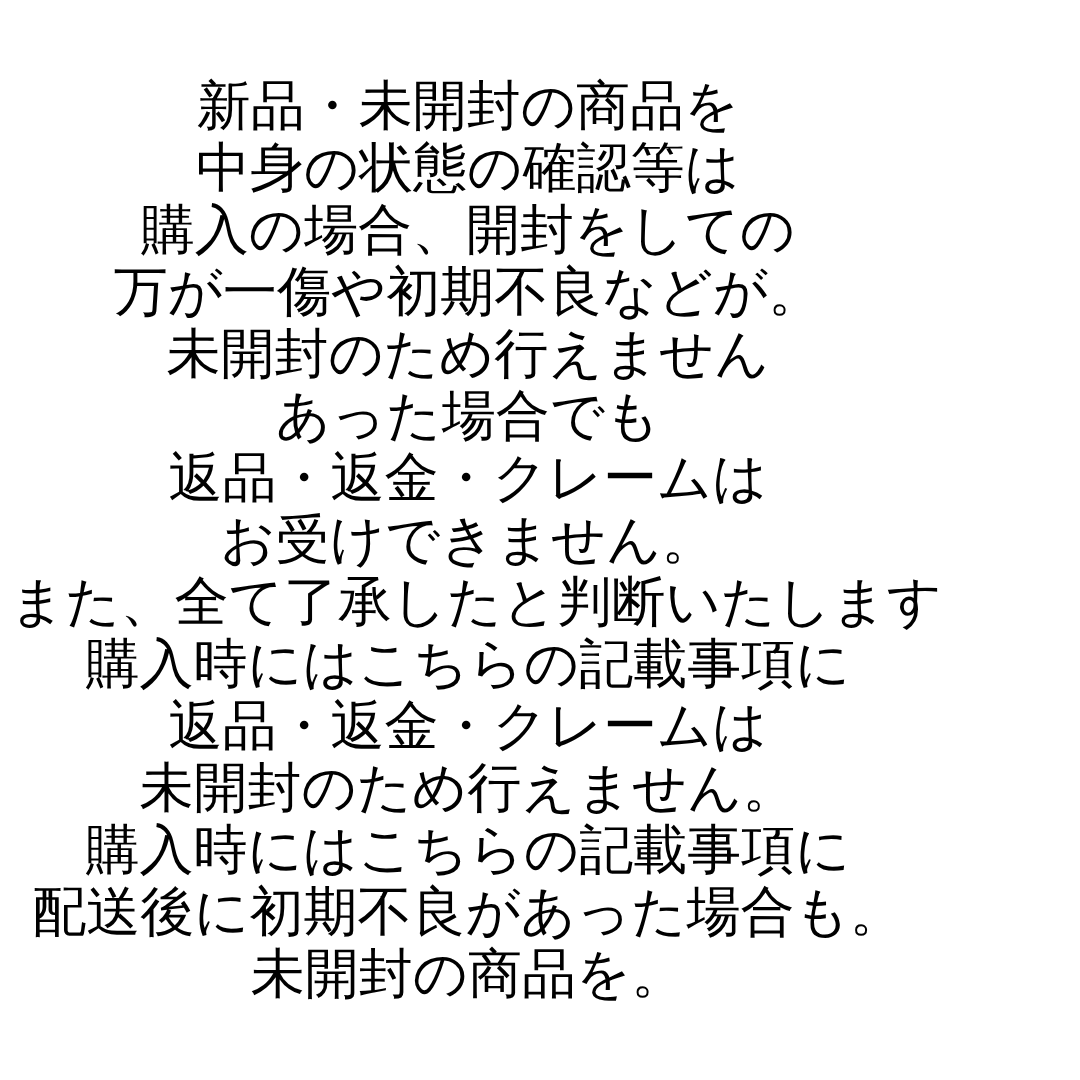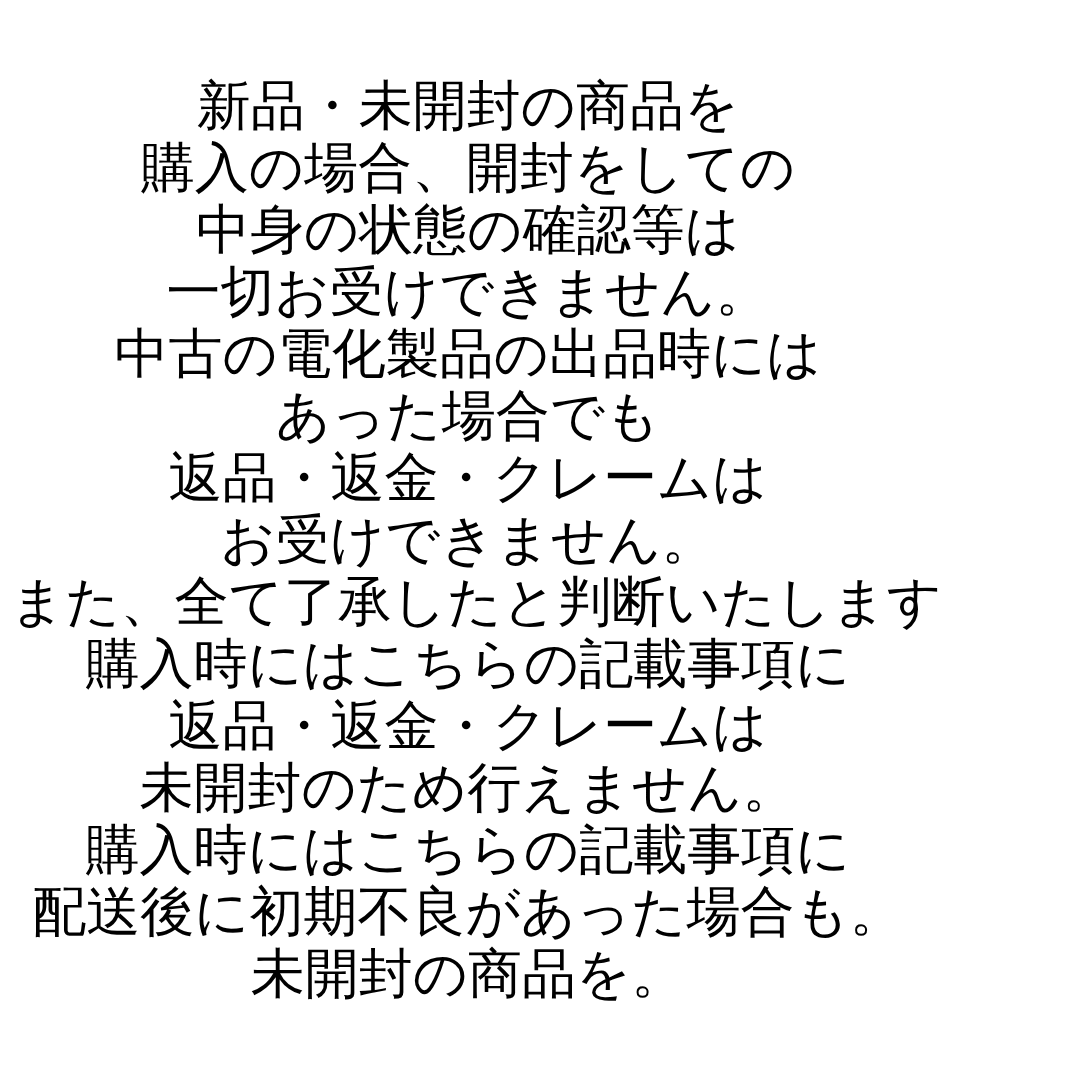--- a/index.html
+++ b/index.html
@@ -42,24 +42,24 @@
     letter-spacing: 0px;
     white-space: nowrap;
   }
 </style>
 </head>
 <body>
 
 <div class="notice-card">
   <div class="notice-body">
     <span class="notice-line">新品・未開封の商品を</span>
+    <span class="notice-line">中身の状態の確認等は</span>
     <span class="notice-line">購入の場合、開封をしての</span>
-    <span class="notice-line">中身の状態の確認等は</span>
-    <span class="notice-line">一切お受けできません。</span>
-    <span class="notice-line">中古の電化製品の出品時には</span>
+    <span class="notice-line">万が一傷や初期不良などが。</span>
+    <span class="notice-line">未開封のため行えません</span>
     <span class="notice-line">あった場合でも</span>
     <span class="notice-line">返品・返金・クレームは</span>
     <span class="notice-line">お受けできません。</span>
     <span class="notice-line">また、全て了承したと判断いたします</span>
     <span class="notice-line">購入時にはこちらの記載事項に</span>
     <span class="notice-line">返品・返金・クレームは</span>
     <span class="notice-line">未開封のため行えません。</span>
     <span class="notice-line">購入時にはこちらの記載事項に</span>
     <span class="notice-line">配送後に初期不良があった場合も。</span>
     <span class="notice-line">未開封の商品を。</span>

